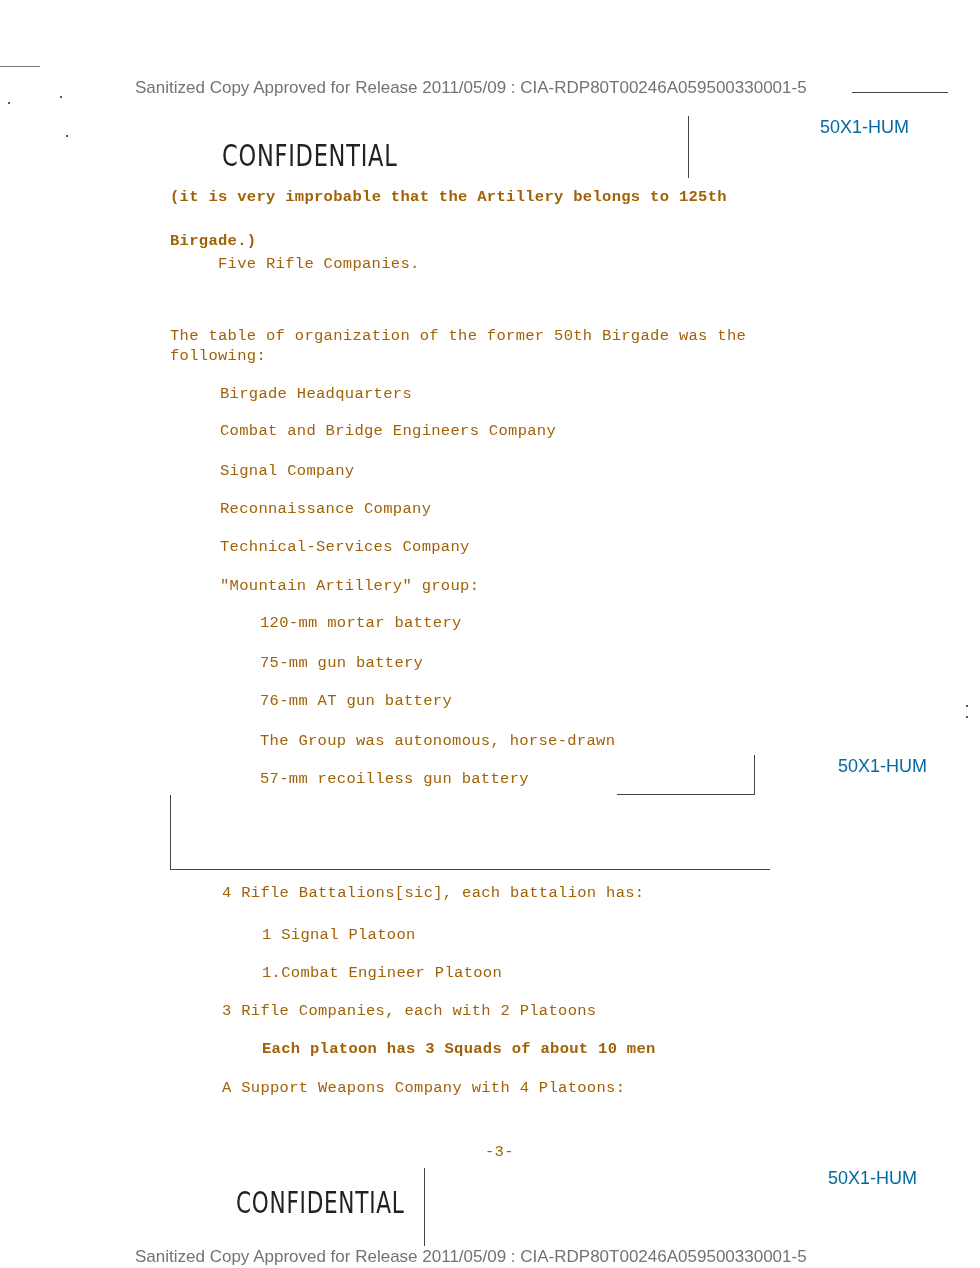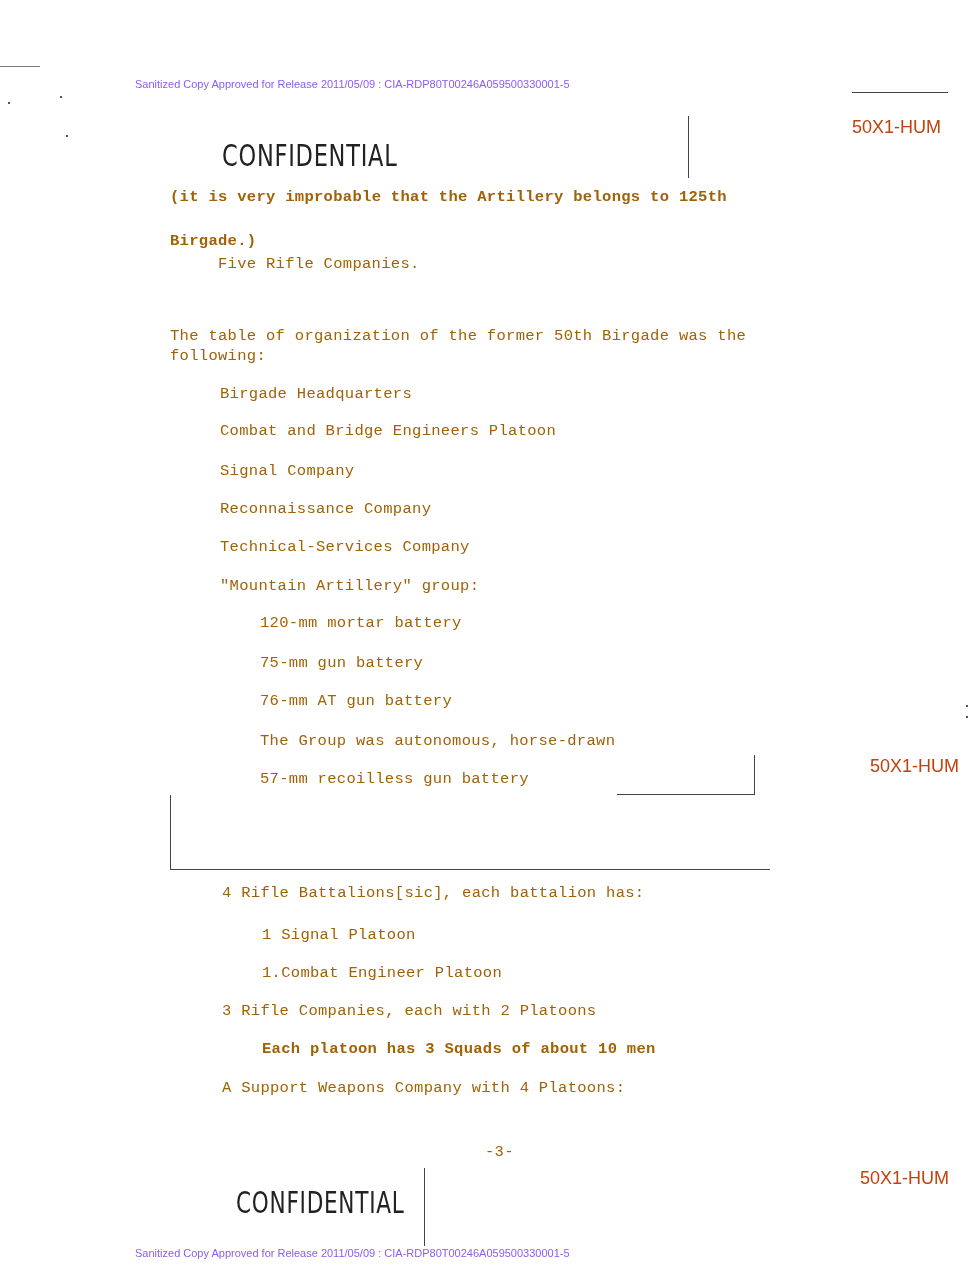--- a/index.html
+++ b/index.html
@@ -1,21 +1,21 @@
 <!DOCTYPE html>
 <html><head>
 <meta charset="utf-8">
 <style>
   html, body { margin:0; padding:0; background:#ffffff; }
   body { width:980px; height:1268px; position:relative; overflow:hidden; color:#1a1a1a; }
   .abs { position:absolute; white-space:nowrap; }
   .sans { font-family:"Liberation Sans", sans-serif; }
   .mono { font-family:"Liberation Mono", monospace; font-size:15.5px; letter-spacing:0.3px; color:#a16207; }
-  .release { font-size:11px; color:#8b5cf6; }
-  .hum { font-size:18px; color:#c2410c;margin-left:32px; }
+  .release { font-size:17px; color:#737373; }
+  .hum { font-size:18px; color:#0369a1; }
   .stamp { font-family:"DejaVu Sans", sans-serif; font-size:30px; letter-spacing:1px; color:#222; transform:scaleX(0.75); transform-origin:left top; }
   .vline { position:absolute; width:1px; background:#444; }
   .hline { position:absolute; height:1px; background:#444; }
   .speck { position:absolute; width:2px; height:2px; background:#555; }
 </style>
 </head>
 <body>
 
 <div class="hline" style="left:0;top:66px;width:40px;background:#777;"></div>
 <div class="speck" style="left:8px;top:102px;"></div>
@@ -30,21 +30,21 @@
 <div class="abs sans hum" style="left:820px;top:117px;">50X1-HUM</div>
 <div class="abs stamp" style="left:222px;top:138px;">CONFIDENTIAL</div>
 
 <div class="abs mono" style="left:170px;top:188px;font-weight:bold;">(it is very improbable that the Artillery belongs to 125th</div>
 <div class="abs mono" style="left:170px;top:232px;font-weight:bold;">Birgade.)</div>
 <div class="abs mono" style="left:218px;top:255px;">Five Rifle Companies.</div>
 <div class="abs mono" style="left:170px;top:315px;margin-top:12px;">The table of organization of the former 50th Birgade was the</div>
 <div class="abs mono" style="left:170px;top:347px;">following:</div>
 
 <div class="abs mono" style="left:220px;top:385px;">Birgade Headquarters</div>
-<div class="abs mono" style="left:220px;top:422px;">Combat and Bridge Engineers Platoon</div>
+<div class="abs mono" style="left:220px;top:422px;">Combat and Bridge Engineers Company</div>
 <div class="abs mono" style="left:220px;top:462px;">Signal Company</div>
 <div class="abs mono" style="left:220px;top:500px;">Reconnaissance Company</div>
 <div class="abs mono" style="left:220px;top:538px;text-align:right;">Technical-Services Company</div>
 <div class="abs mono" style="left:220px;top:577px;">"Mountain  Artillery" group:</div>
 
 <div class="abs mono" style="left:260px;top:614px;">120-mm mortar battery</div>
 <div class="abs mono" style="left:260px;top:654px;">75-mm gun battery</div>
 <div class="abs mono" style="left:260px;top:692px;">76-mm AT gun battery</div>
 <div class="abs mono" style="left:260px;top:738px;margin-top:32px;">57-mm recoilless  gun battery</div>
 <div class="abs mono" style="left:260px;top:732px;">The Group was autonomous, horse-drawn</div>

